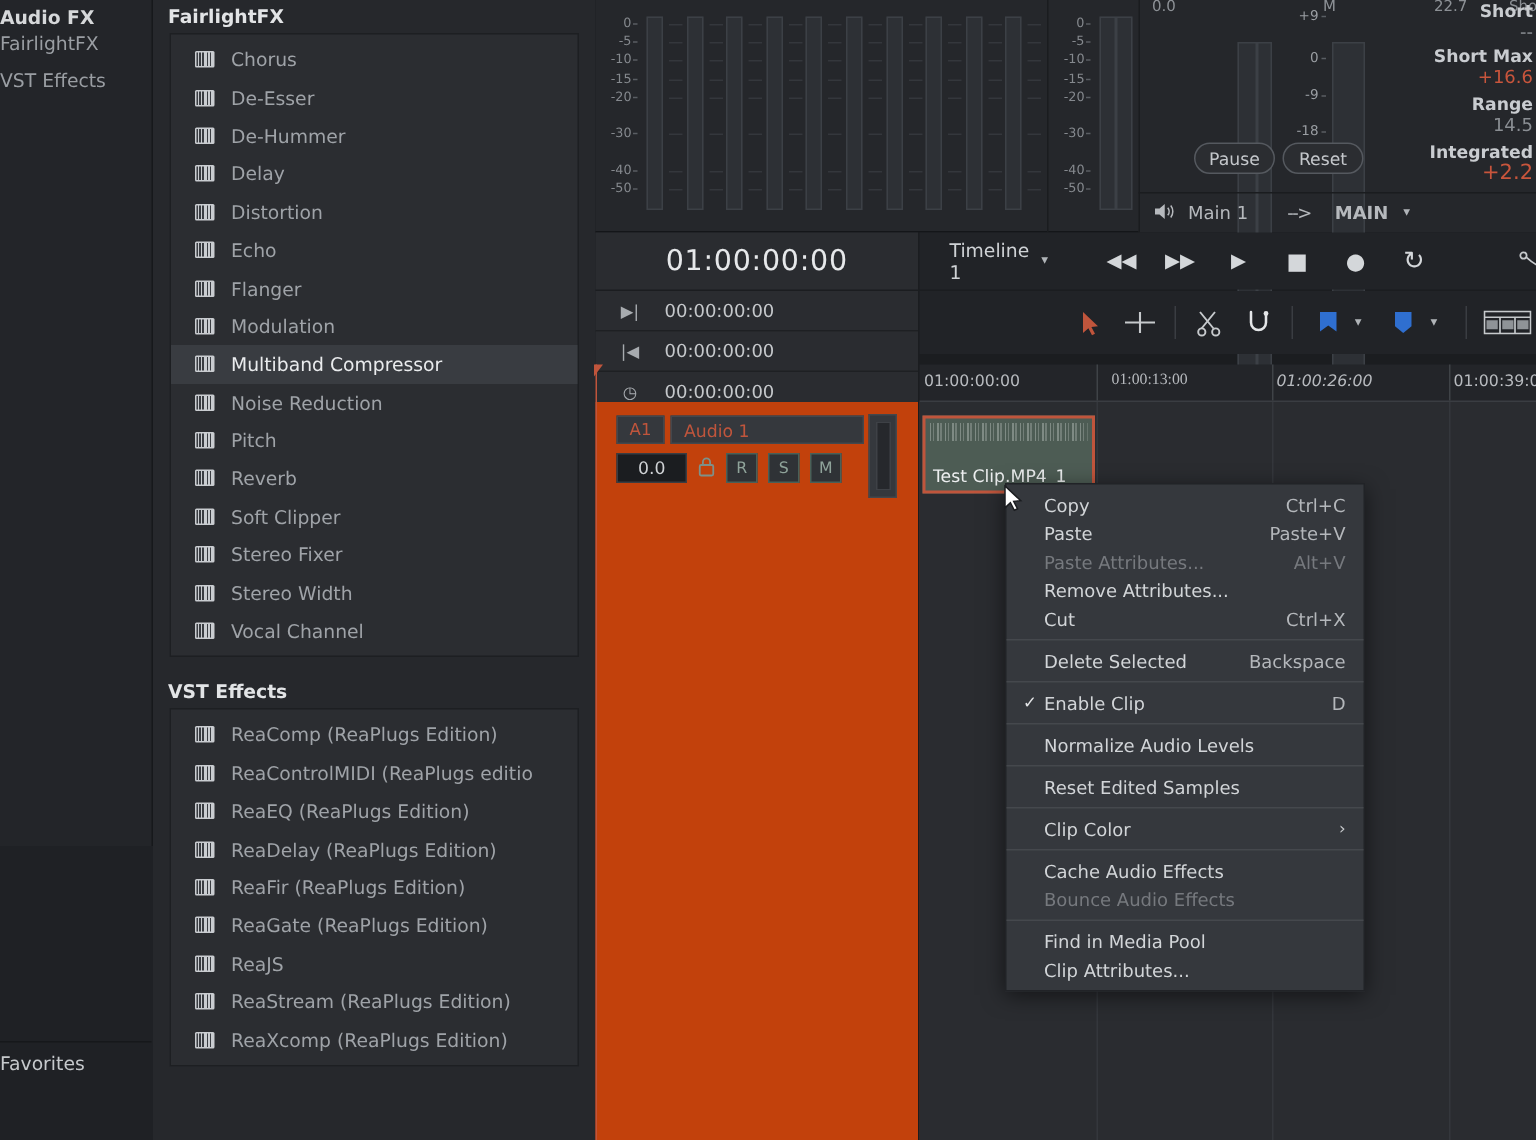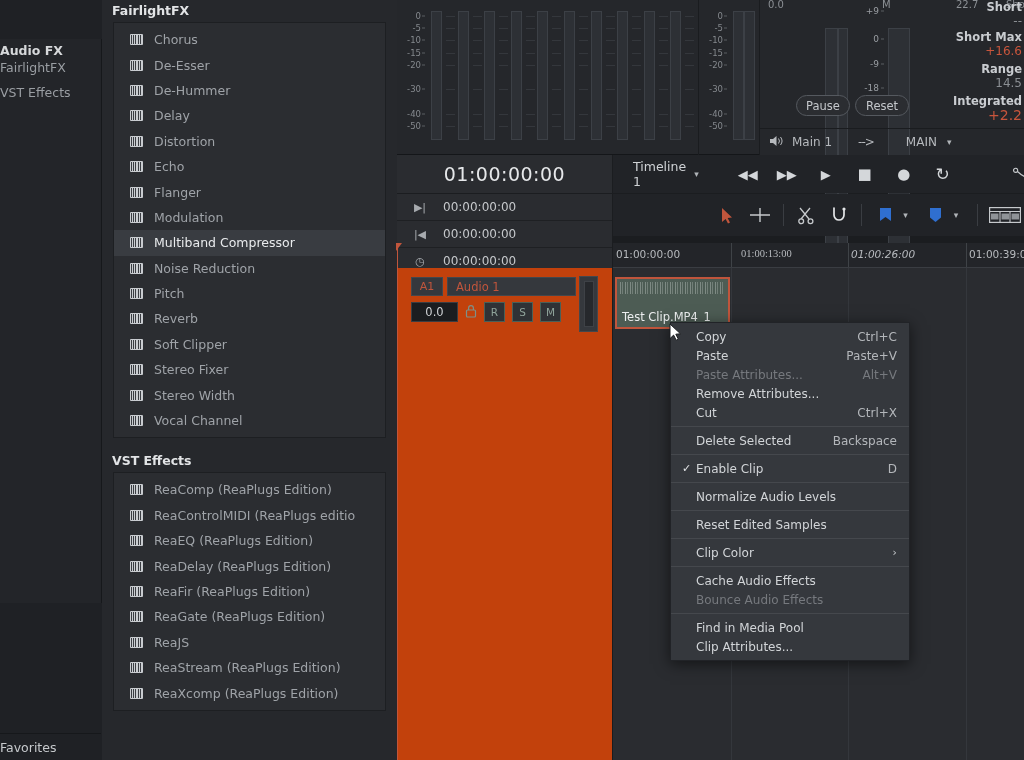--- a/index.html
+++ b/index.html
@@ -9,21 +9,21 @@
     font-family:"DejaVu Sans","Liberation Sans",sans-serif;
     font-size:12px;
     color:#b9bcc0;
     position:relative;
   }
   .root { position:absolute; inset:0; }
 
   
   #left-rail {
     position:absolute; left:0; top:0; width:102px; height:564px;
-    background:#232529; border-right:1px solid #16181b;margin-top:39px;
+    background:#232529; border-right:1px solid #16181b;
   }
   #left-rail .rail-title {
     position:absolute; left:-12px; top:-2px; width:114px;
     font-size:12.5px; font-weight:bold; color:#d6d8da;
     padding:6px 0 0 12px;
   }
   #left-rail .rail-item {
     position:absolute; left:-10px; width:112px; padding-left:10px;
     font-size:12.5px; color:#9a9ea3;
   }
@@ -574,21 +574,21 @@
     <div id="route-row">
       <span>
         <svg width="15" height="12" viewBox="0 0 15 12">
           <path d="M1 4h3l3.5-3v10L4 8H1z" fill="#b6b9bd"></path>
           <path d="M9.5 3.5a4 4 0 010 5" stroke="#b6b9bd" stroke-width="1" fill="none"></path>
           <path d="M11.5 2a6.5 6.5 0 010 8" stroke="#b6b9bd" stroke-width="1" fill="none"></path>
         </svg>
       </span>
       <span>Main 1</span>
       <span style="margin-left:18px;letter-spacing:-1px;">--&gt;</span>
-      <span style="margin-left:24px;">MAIN</span>
+      <span style="margin-left:8px;font-weight:bold;">MAIN</span>
       <span class="caret">▾</span>
     </div>
 
     <div id="tc-big">01:00:00:00</div>
 
     <div id="transport">
       <div id="tl-name">
         <span>Timeline 1</span>
         <span class="caret">▾</span>
       </div>

